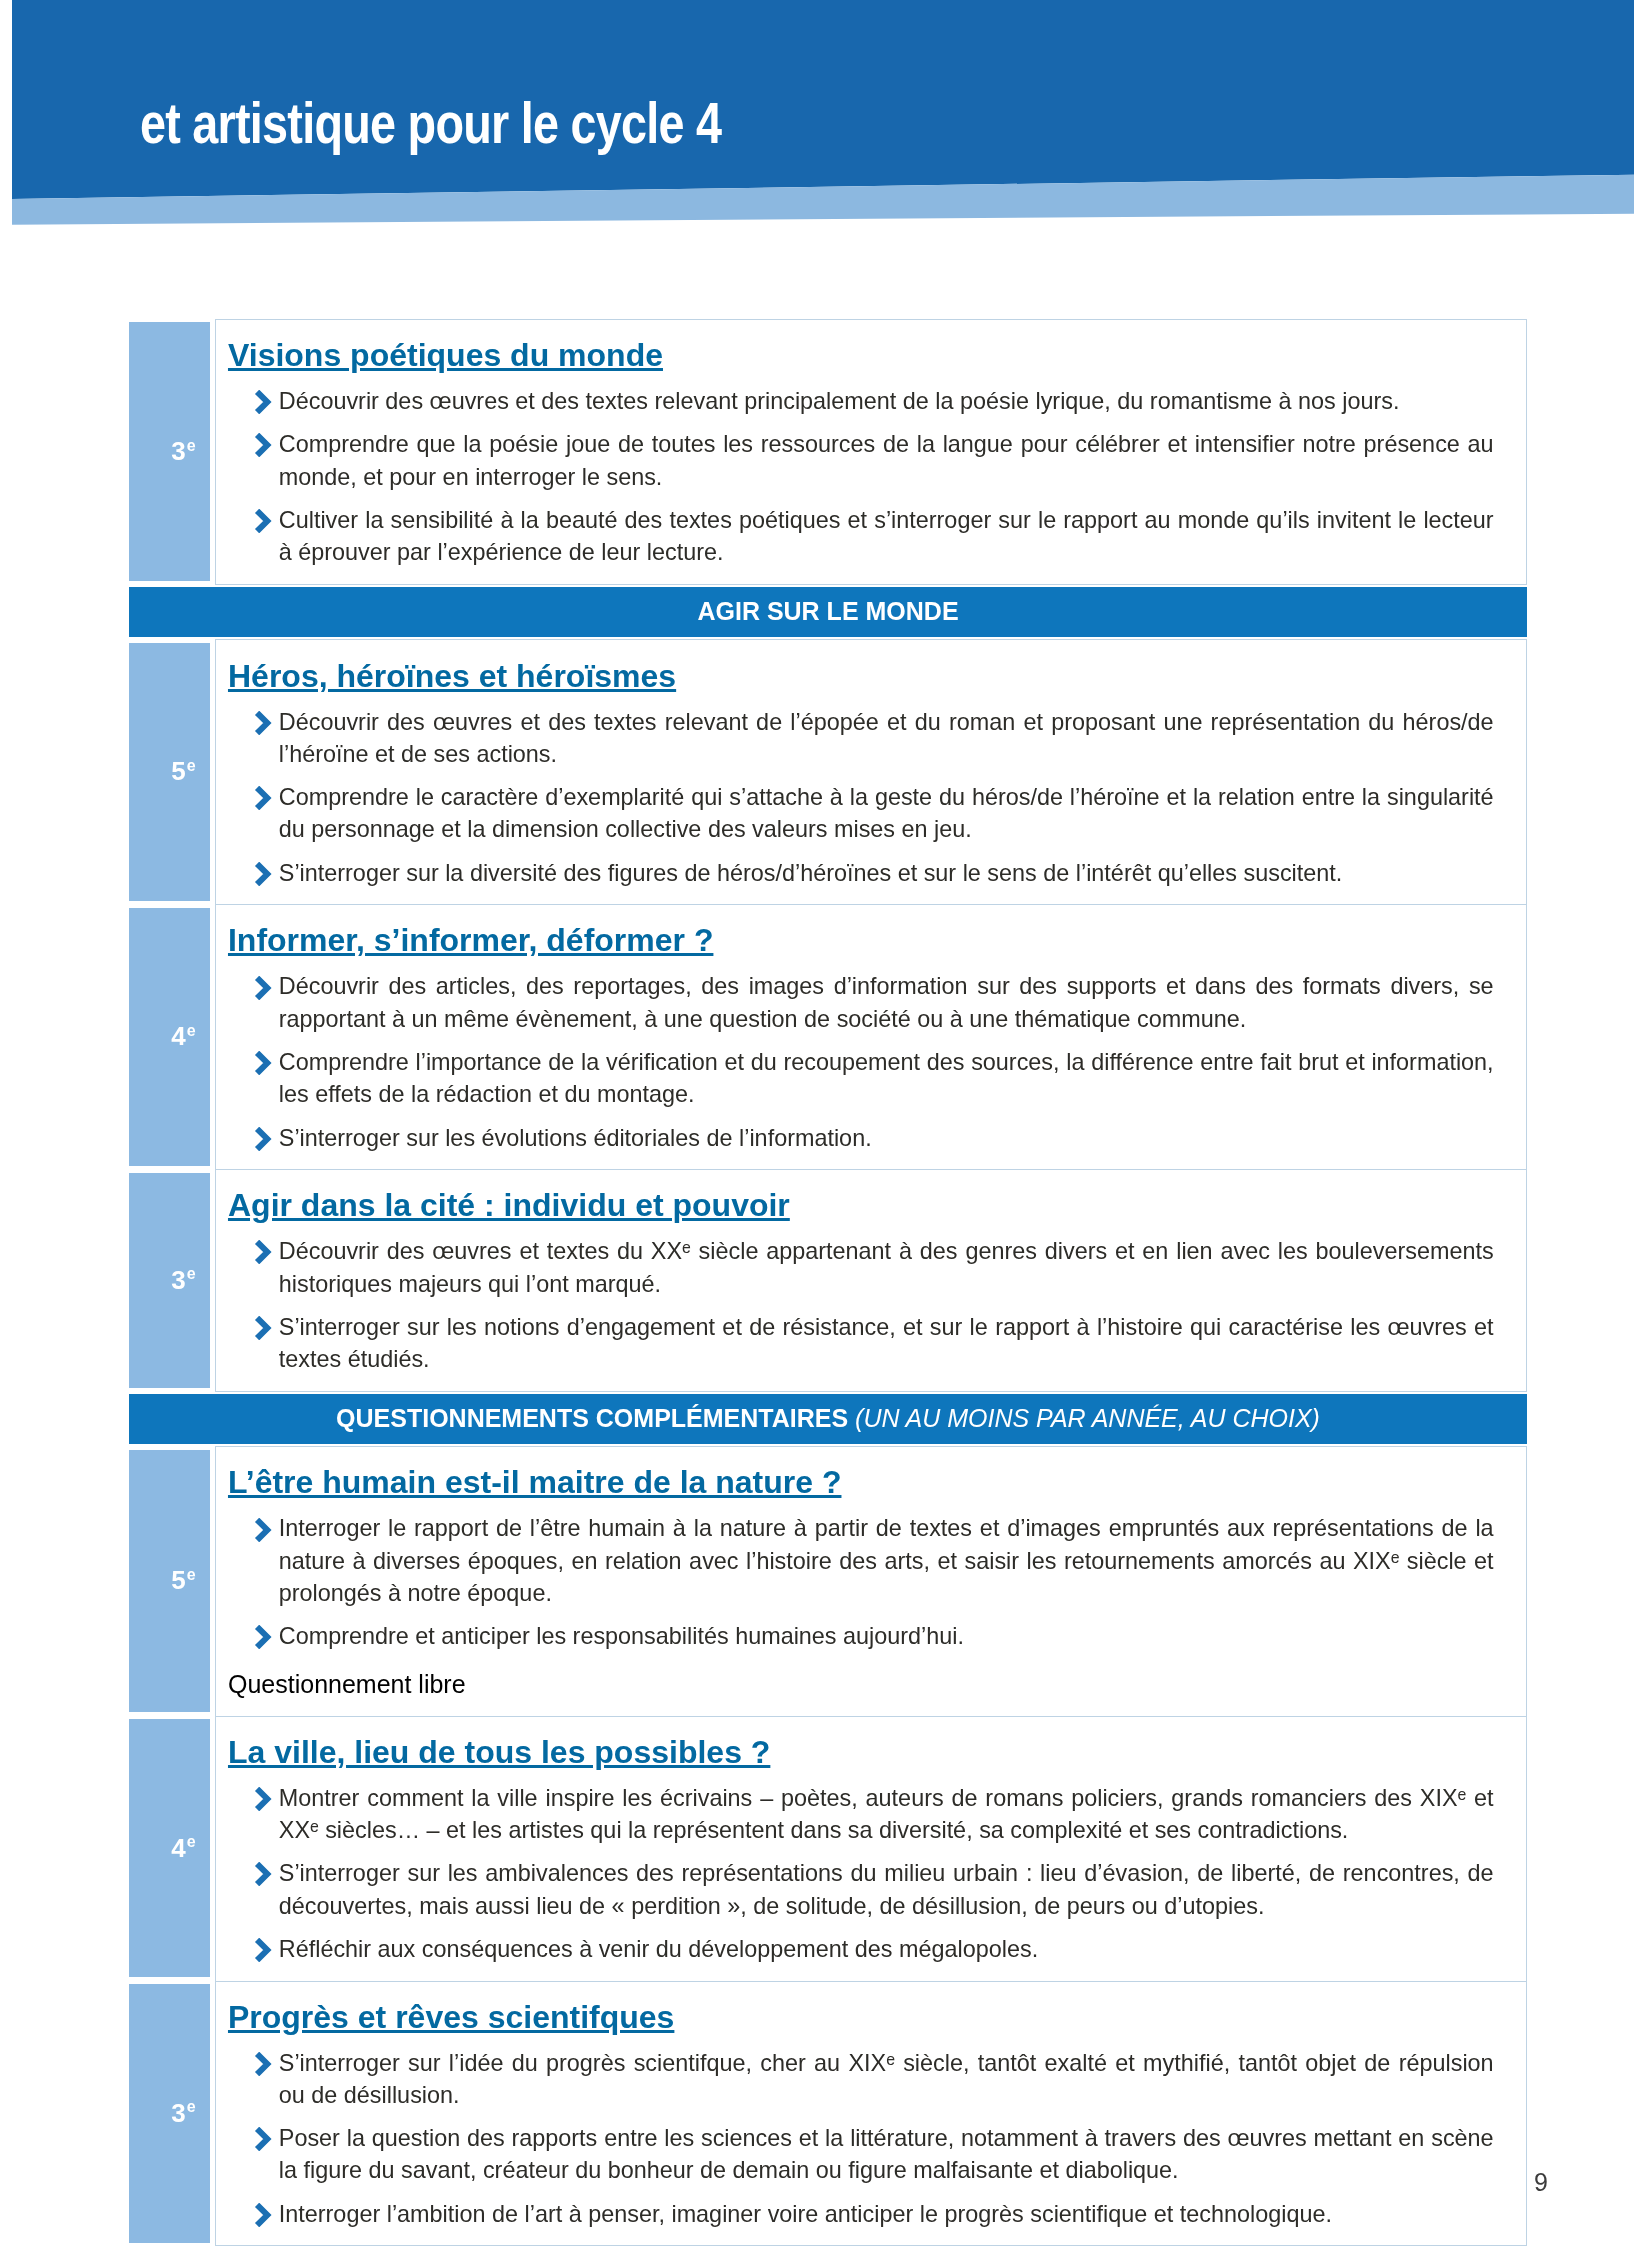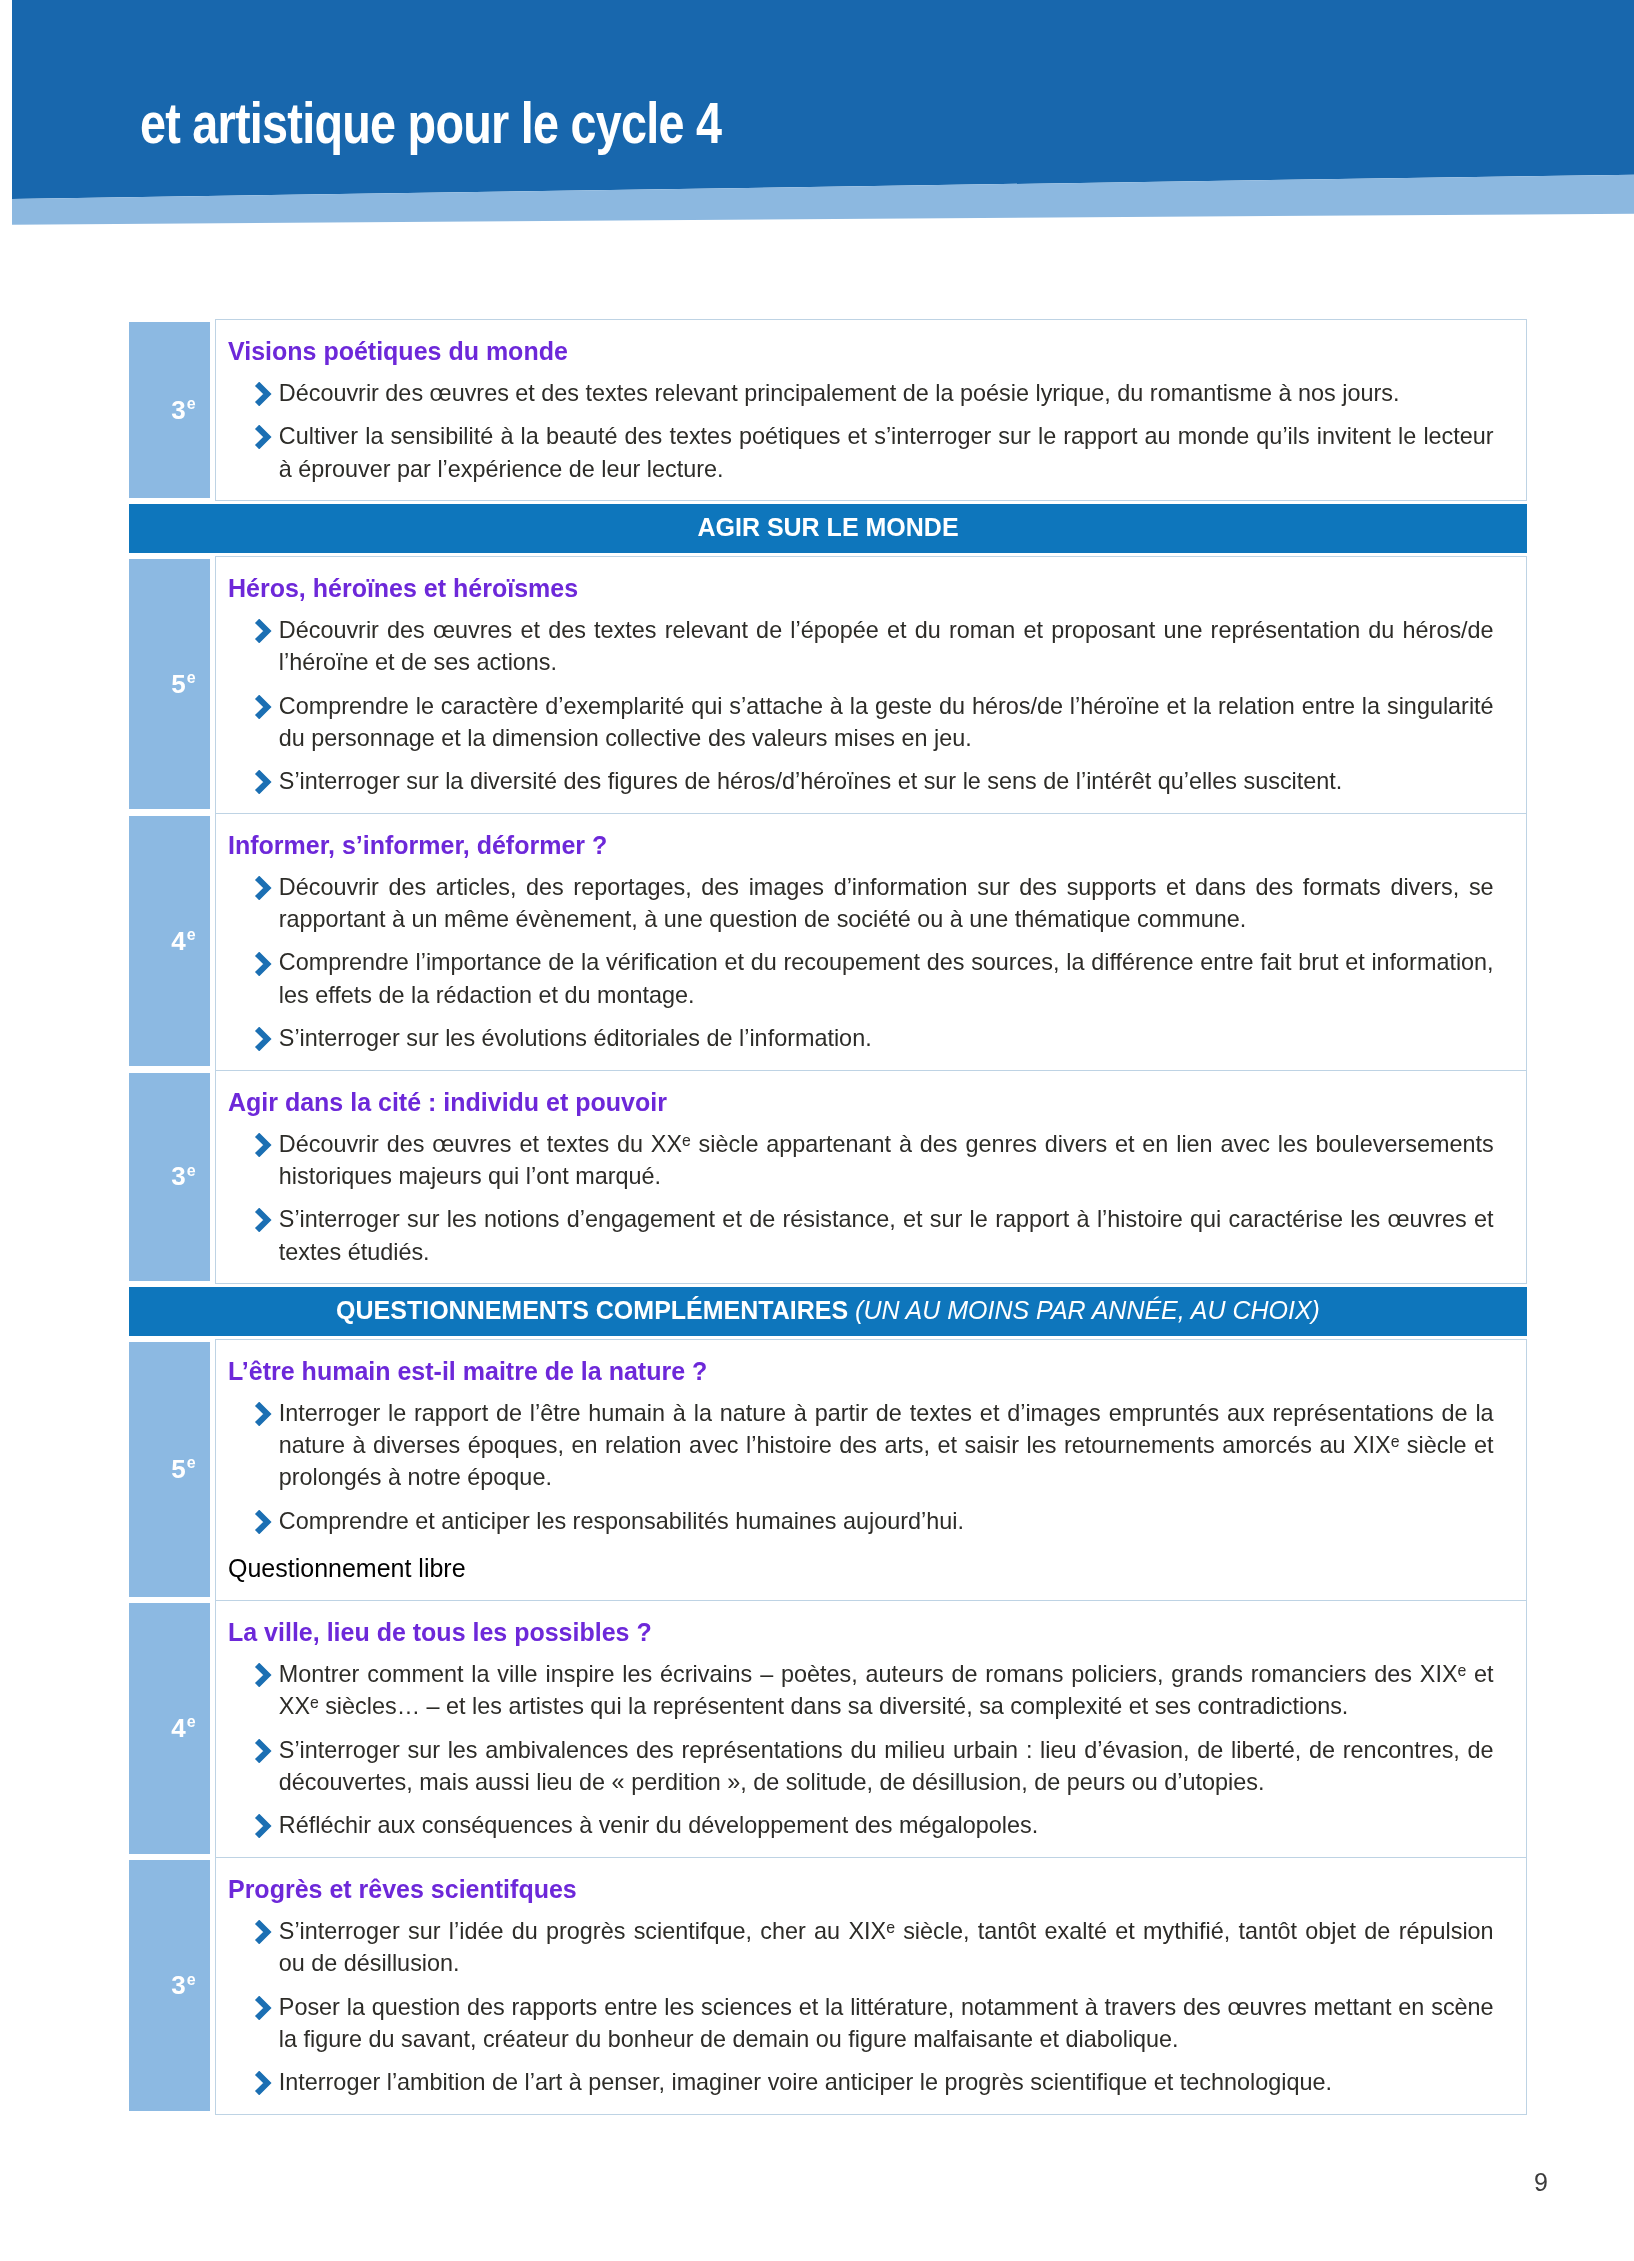--- a/index.html
+++ b/index.html
@@ -25,22 +25,22 @@
   .section-row{display:flex;align-items:stretch;}
   .grade-cell{flex:0 0 53px;background:#8cb9e2;margin:3.4px 5.1px 3.4px 0;
     display:flex;align-items:center;justify-content:center;
     color:#ffffff;font-weight:bold;font-size:26px;padding-left:28px;}
   .grade-sup{font-size:16px;vertical-align:super;line-height:1;margin-left:0.9px;}
   .content-cell{flex:1;background:#ffffff;
     border-left:1.7px solid #bed3e4;border-right:1.7px solid #bed3e4;
     border-top:1.7px solid #bed3e4;
     padding:12px 20.4px 15.3px 10.2px;}
   .seg-last .content-cell{border-bottom:1.7px solid #bed3e4;}
-  .section-heading{color:#6d28d9;font-weight:bold;font-size:25px;
-    margin:5.1px 0 3.4px 1.7px;}
+  .section-heading{color:#0369a1;font-weight:bold;font-size:32px;
+    margin:5.1px 0 3.4px 1.7px;text-decoration:underline;}
   .sub-heading{color:#000000;font-weight:normal;font-size:25px;
     margin:17px 0 1.7px 1.7px;display:none;}
   .has-sub .sub-heading{display:block;}
   .bullet{display:flex;margin:11px 12px 0 27px;}
   .chev{flex:0 0 25.5px;width:25.5px;padding-top:5.1px;}
   .chev svg{display:block;}
   .bullet-text{flex:1;text-align:justify;font-size:23.4px;line-height:1.38;
     color:#2d2c28;}
   .banner-row{background:#0e76bc;color:#ffffff;text-align:center;
     font-size:25px;padding:9.4px 8.5px 11px;margin:2.6px 0;}
@@ -69,20 +69,28 @@
       <div>
   <div class="bullet">
     <span class="chev">
       <svg width="19" height="24" viewBox="0 0 14 20" aria-hidden="true">
         <path d="M2.5 1.5 L11 10 L2.5 18.5" fill="none" stroke="#1b6fb3" stroke-width="5" stroke-linejoin="miter"></path>
       </svg>
     </span>
     <span class="bullet-text">Découvrir des œuvres et des textes relevant principalement de la poésie lyrique, du romantisme à nos jours.</span>
   </div>
 
+  <div class="bullet">
+    <span class="chev">
+      <svg width="19" height="24" viewBox="0 0 14 20" aria-hidden="true">
+        <path d="M2.5 1.5 L11 10 L2.5 18.5" fill="none" stroke="#1b6fb3" stroke-width="5" stroke-linejoin="miter"></path>
+      </svg>
+    </span>
+    <span class="bullet-text">Comprendre que la poésie joue de toutes les ressources de la langue pour célébrer et intensifier notre présence au monde, et pour en interroger le sens.</span>
+  </div>
 
   <div class="bullet">
     <span class="chev">
       <svg width="19" height="24" viewBox="0 0 14 20" aria-hidden="true">
         <path d="M2.5 1.5 L11 10 L2.5 18.5" fill="none" stroke="#1b6fb3" stroke-width="5" stroke-linejoin="miter"></path>
       </svg>
     </span>
     <span class="bullet-text">Cultiver la sensibilité à la beauté des textes poétiques et s’interroger sur le rapport au monde qu’ils invitent le lecteur à éprouver par l’expérience de leur lecture.</span>
   </div>
 </div>

